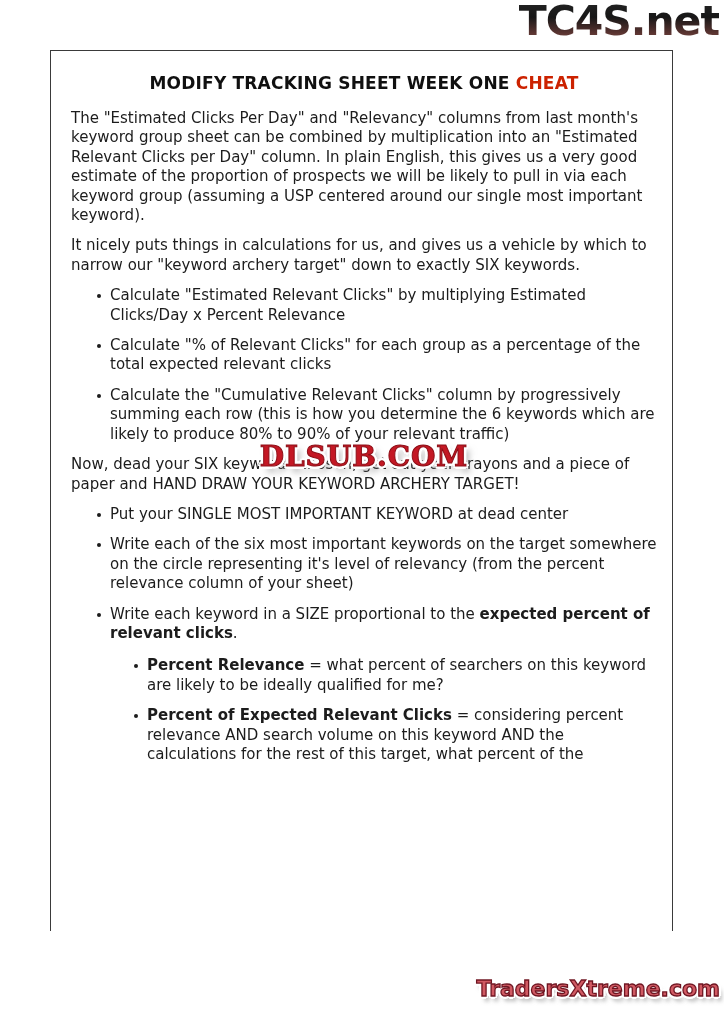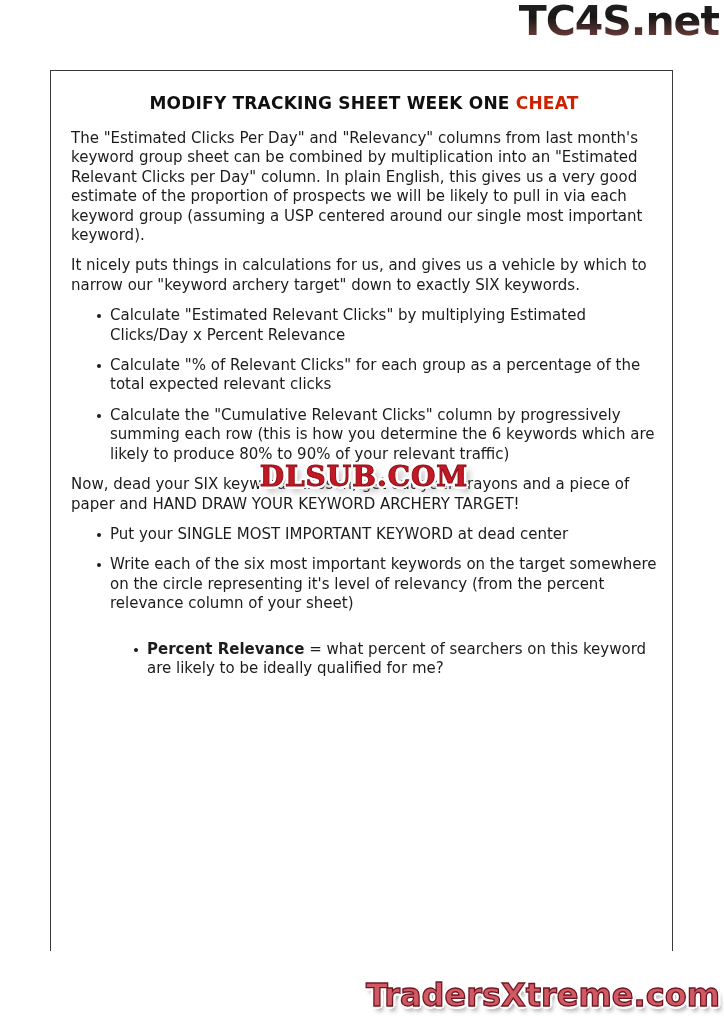--- a/index.html
+++ b/index.html
@@ -17,21 +17,21 @@
     position:absolute; top:-3px; right:5px;
     font-family:"DejaVu Sans", sans-serif;
     font-weight:bold; font-size:41px; letter-spacing:-1px;
     background:linear-gradient(180deg,#242424 8%, #171717 42%, #5a3431 75%, #8a544d 100%);
     -webkit-background-clip:text; background-clip:text;
     -webkit-text-fill-color:transparent; color:transparent;
   }
 
   
   .doc {
-    position:absolute; left:50px; top:70px;
+    position:absolute; left:50px; top:50px;
     width:623px; height:881px;
     box-sizing:border-box;
     border:1px solid #3a3a3a; border-bottom:none;
     padding:22px 15px 0 20px;
     overflow:hidden;
   }
 
   .title {
     font-size:17px; font-weight:bold; text-align:center;
     margin:0 0 16px 0; color:#101010; letter-spacing:0.2px;
@@ -45,21 +45,21 @@
 
   .doc ul { list-style:none; margin:2px 0 0 25px; padding:0; }
   .doc li {
     position:relative; padding-left:14px;
     font-size:15px; line-height:19.4px; margin:0 0 11px 0;
   }
   .doc li::before {
     content:""; position:absolute; left:1px; top:8px;
     width:4px; height:4px; border-radius:50%; background:#1c1c1c;
   }
-  .doc ul.sub { margin-left:62px; margin-top:26px; }
+  .doc ul.sub { margin-left:62px; margin-top:13px; }
 
   .b { font-weight:bold; }
 
   
   .p3wrap { position:relative; }
   .watermark {
     position:absolute; left:50%; top:-15px; transform:translateX(-50%);
     font-family:"DejaVu Serif", serif; font-weight:bold;
     font-size:28px; letter-spacing:1px; white-space:nowrap;
     color:#c41824;
@@ -69,21 +69,21 @@
       -2px  2px 0 #ffffff, 2px  2px 0 #ffffff,
        0 -3px 0 #ffffff, 0 3px 0 #ffffff,
       -3px 0 0 #ffffff, 3px 0 0 #ffffff,
        5px 6px 6px rgba(120,120,120,0.55);
   }
 
   
   .bottom-logo {
     position:absolute; top:976px; right:4px;
     font-family:"DejaVu Sans", sans-serif;
-    font-weight:bold; font-size:32px; letter-spacing:0px;
+    font-weight:bold; font-size:22px; letter-spacing:0px;
     color:#d05a63;
     -webkit-text-stroke:1.3px #6e1420;
     text-shadow:
       -2px -2px 0 #ffffff, 2px -2px 0 #ffffff,
       -2px  2px 0 #ffffff, 2px  2px 0 #ffffff,
        0 -3px 0 #ffffff, 0 3px 0 #ffffff,
       -3px 0 0 #ffffff, 3px 0 0 #ffffff,
        3px 5px 4px rgba(110,110,110,0.6);
   }
 </style>
@@ -106,20 +106,22 @@
     </ul>
 
   <div class="p3wrap">
     <p>Now, dead your SIX keywords chosen, get out your crayons and a piece of paper and HAND DRAW YOUR KEYWORD ARCHERY TARGET!</p>
     <div class="watermark">DLSUB.COM</div>
   </div>
 
   <ul>
       <li><span>Put your SINGLE MOST IMPORTANT KEYWORD at dead center</span></li>
       <li><span>Write each of the six most important keywords on the target somewhere on the circle representing it's level of relevancy (from the percent relevance column of your sheet)</span></li>
+      <li><span>Write each keyword in a SIZE proportional to the </span><span class="b">expected percent of relevant clicks</span><span>.</span></li>
     </ul>
 
   <ul class="sub">
       <li><span class="b">Percent Relevance</span><span> = what percent of searchers on this keyword are likely to be ideally qualified for me?</span></li>
+      <li><span class="b">Percent of Expected Relevant Clicks</span><span> = considering percent relevance AND search volume on this keyword AND the calculations for the rest of this target, what percent of the</span></li>
     </ul>
 </div>
 
 <div class="bottom-logo">TradersXtreme.com</div>
 
 </body></html>

